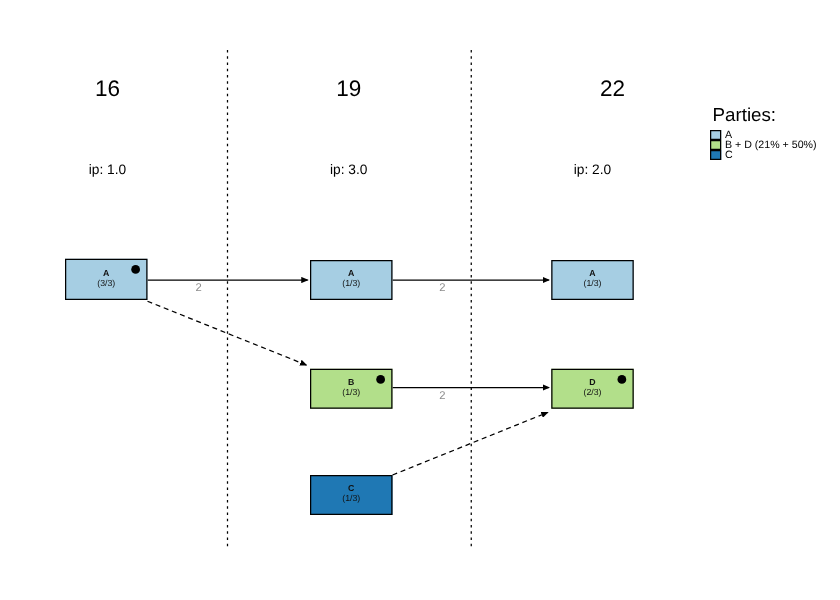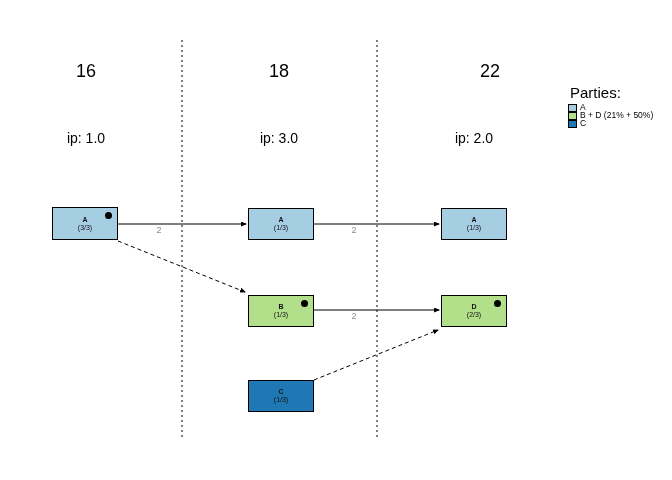--- a/index.html
+++ b/index.html
@@ -1,37 +1,37 @@
 <!DOCTYPE html>
 <html><head>
 <meta charset="utf-8">
 <style>
   html,body{margin:0;padding:0;background:#fff;}
   .canvas{position:relative;width:672px;height:480px;background:#ffffff;
           font-family:"Liberation Sans",sans-serif;color:#000;overflow:hidden;}
   .col-header{position:absolute;width:60px;text-align:center;font-size:18px;color:#000;}
-  .ip-label{position:absolute;width:60px;text-align:center;font-size:14px;color:#000;}
+  .ip-label{position:absolute;width:60px;text-align:center;font-size:11px;color:#000;}
   .edge-label{position:absolute;width:18px;text-align:center;font-size:9px;color:#8c8c8c;}
   .node{position:absolute;width:66px;border:1px solid #000;box-sizing:border-box;
         display:flex;flex-direction:column;align-items:center;justify-content:center;}
   .node-party{font-size:7px;font-weight:bold;line-height:8px;color:#111;}
   .node-share{font-size:7px;line-height:8px;color:#111;}
   .node-dot{position:absolute;top:4px;right:5px;width:7px;height:7px;border-radius:50%;background:#000;}
   .legend-title{position:absolute;left:570px;top:84px;font-size:15px;color:#000;}
   .legend-swatch{position:absolute;left:568px;width:9px;height:8px;border:1px solid #000;box-sizing:border-box;}
   .legend-label{position:absolute;left:580px;font-size:8.5px;line-height:9px;white-space:nowrap;color:#000;}
   svg.overlay{position:absolute;left:0;top:0;width:672px;height:480px;pointer-events:none;}
 </style>
 </head>
 <body>
 
 <div class="canvas">
 
   <div class="col-header" style="left:56px;top:61px;">16</div>
-  <div class="col-header" style="left:249px;top:61px;">18</div>
+  <div class="col-header" style="left:249px;top:61px;">19</div>
   <div class="col-header" style="left:460px;top:61px;">22</div>
 
   <div class="ip-label" style="left:56px;top:130px;">ip: 1.0</div>
   <div class="ip-label" style="left:249px;top:130px;text-align:center;">ip: 3.0</div>
   <div class="ip-label" style="left:444px;top:130px;">ip: 2.0</div>
 
   <svg class="overlay" viewBox="0 0 672 480">
     <defs>
       <marker id="arrow" viewBox="0 0 6 5" refX="5" refY="2.5" markerWidth="6" markerHeight="5" orient="auto">
         <path d="M0,0 L6,2.5 L0,5 Z" fill="#000"></path>

